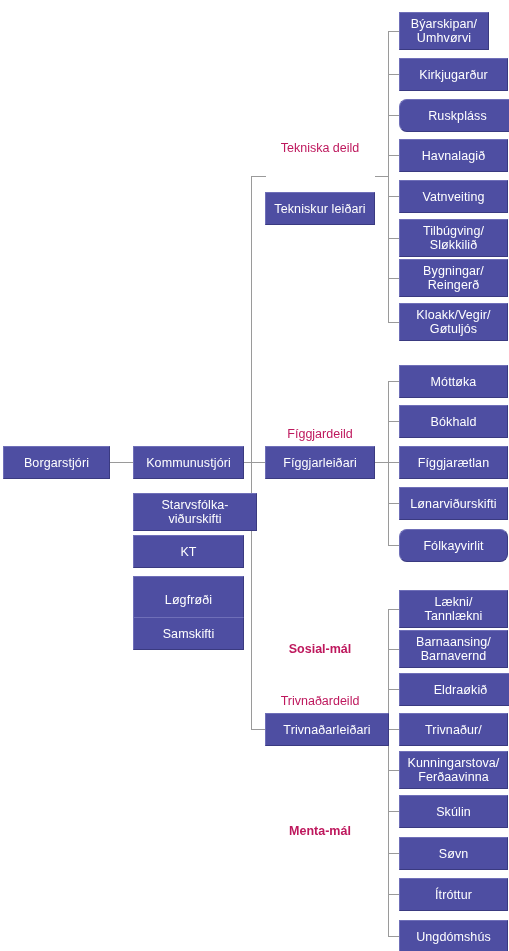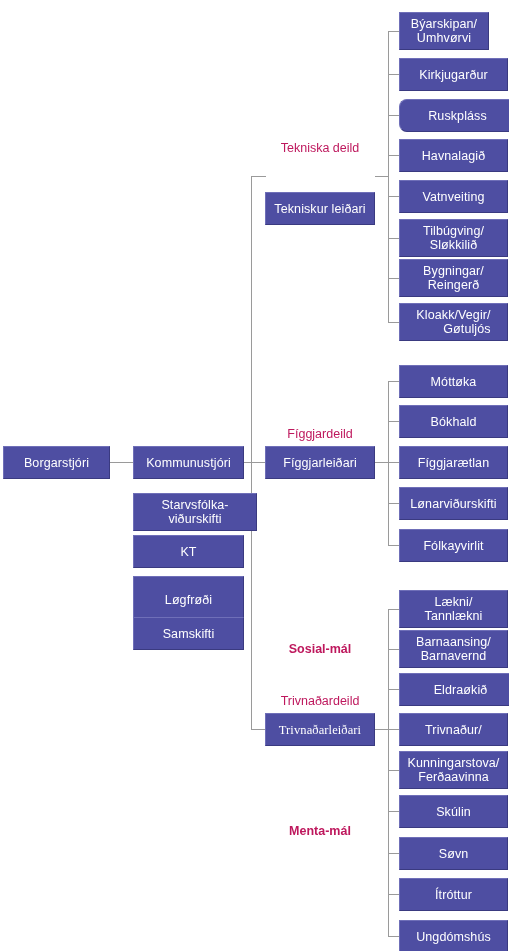--- a/index.html
+++ b/index.html
@@ -118,36 +118,36 @@
   <div class="node" style="left:399px; top:12px; width:90px; height:38px;">Býarskipan/
 Umhvørvi</div>
   <div class="node" style="left:399px; top:58px; width:109px; height:33px;">Kirkjugarður</div>
   <div class="node" style="left:399px; top:99px; width:117px; height:33px;border-radius:8px;">Ruskpláss</div>
   <div class="node" style="left:399px; top:139px; width:109px; height:33px;">Havnalagið</div>
   <div class="node" style="left:399px; top:180px; width:109px; height:33px;">Vatnveiting</div>
   <div class="node" style="left:399px; top:219px; width:109px; height:38px;">Tilbúgving/
 Sløkkilið</div>
   <div class="node" style="left:399px; top:259px; width:109px; height:38px;">Bygningar/
 Reingerð</div>
-  <div class="node" style="left:399px; top:303px; width:109px; height:38px;text-align:right;">Kloakk/Vegir/
+  <div class="node" style="left:399px; top:303px; width:109px; height:38px;">Kloakk/Vegir/
 Gøtuljós</div>
 
   <div class="grouplabel" style="left:265px; top:427px; width:110px;">Fíggjardeild</div>
   <div class="node" style="left:265px; top:446px; width:110px; height:33px;">Fíggjarleiðari</div>
 
   <div class="node" style="left:399px; top:365px; width:109px; height:33px;">Móttøka</div>
   <div class="node" style="left:399px; top:405px; width:109px; height:33px;">Bókhald</div>
   <div class="node" style="left:399px; top:446px; width:109px; height:33px;">Fíggjarætlan</div>
   <div class="node" style="left:399px; top:487px; width:109px; height:33px;">Lønarviðurskifti</div>
-  <div class="node" style="left:399px; top:529px; width:109px; height:33px;">Fólkayvirlit</div>
+  <div class="node" style="left:399px; top:529px; width:109px; height:33px;border-radius:8px;">Fólkayvirlit</div>
 
   <div class="grouplabel bold" style="left:265px; top:642px; width:110px;">Sosial-mál</div>
 
   <div class="grouplabel" style="left:265px; top:694px; width:110px;">Trivnaðardeild</div>
-  <div class="node" style="left:265px; top:713px; width:110px; height:33px;font-family:Liberation Serif, serif;">Trivnaðarleiðari</div>
+  <div class="node" style="left:265px; top:713px; width:124px; height:33px;">Trivnaðarleiðari</div>
 
   <div class="grouplabel bold" style="left:265px; top:824px; width:110px;">Menta-mál</div>
 
   <div class="node" style="left:399px; top:590px; width:109px; height:38px;">Lækni/
 Tannlækni</div>
   <div class="node" style="left:399px; top:630px; width:109px; height:38px;">Barnaansing/
 Barnavernd</div>
   <div class="node" style="left:399px; top:673px; width:123px; height:33px;">Eldraøkið</div>
   <div class="node" style="left:399px; top:713px; width:109px; height:33px;">Trivnaður/</div>
   <div class="node" style="left:399px; top:751px; width:109px; height:38px;">Kunningarstova/

